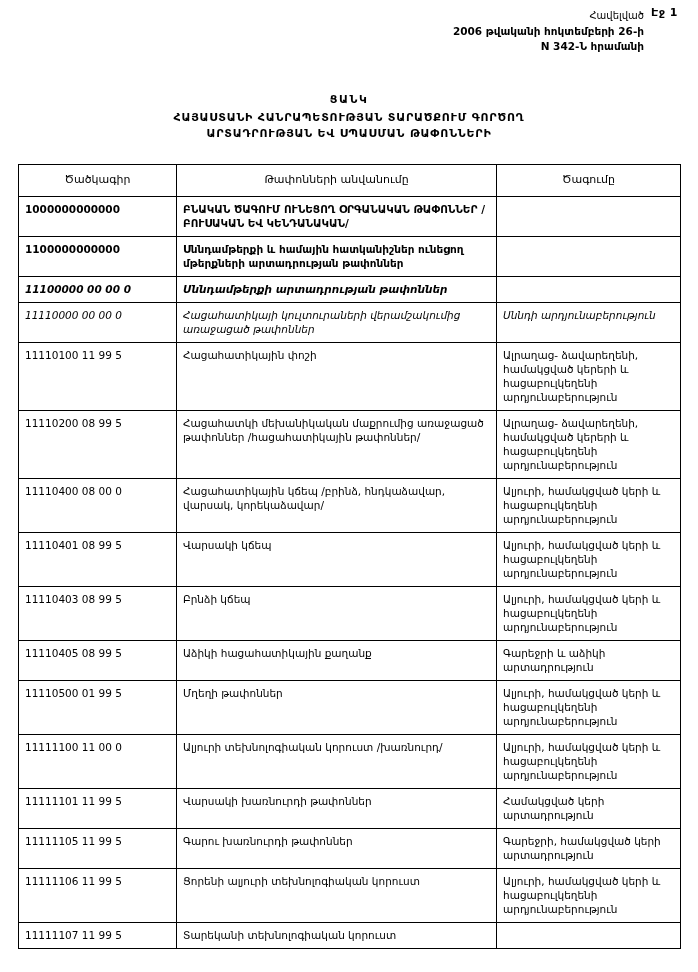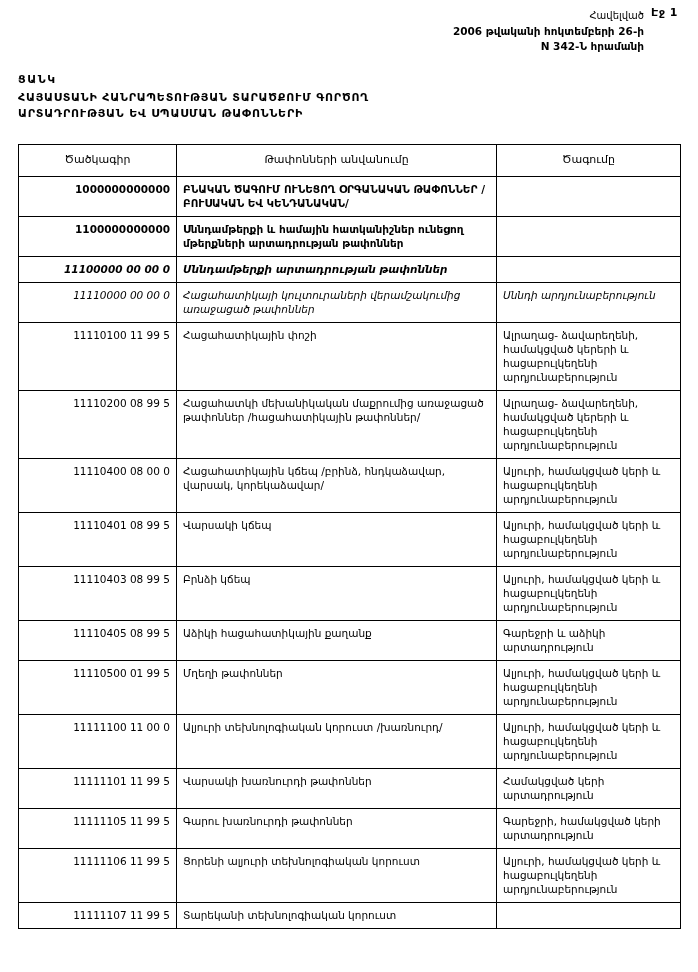--- a/index.html
+++ b/index.html
@@ -37,21 +37,22 @@
     font-size: 10.5px;
     line-height: 15px;
     font-weight: bold;
   }
   .header-block .line1 {
     font-weight: normal;
     font-size: 10px;
     margin-bottom: 1px;
   }
   .title-block {
-    margin-top: 18px;
+    margin-top: 38px;
+    text-align: center;
     font-size: 11px;
     font-weight: bold;
     line-height: 16px;
     letter-spacing: 0.6px;
   }
   .title-block .t-main {
     letter-spacing: 1.6px;
     margin-bottom: 2px;
   }
   .title-block .t-sub1 {
@@ -77,21 +78,20 @@
     text-align: center;
     font-weight: normal;
     font-size: 11px;
     padding: 8px 4px 9px 4px;
   }
   col.c1 { width: 158px; }
   col.c2 { width: 320px; }
   col.c3 { width: 184px; }
   td.code {
     white-space: nowrap;
-    text-align: right;
   }
   tr.bold-row td {
     font-weight: bold;
   }
   tr.italic-row td {
     font-style: italic;
   }
   tr.bold-italic-row td {
     font-weight: bold;
     font-style: italic;

